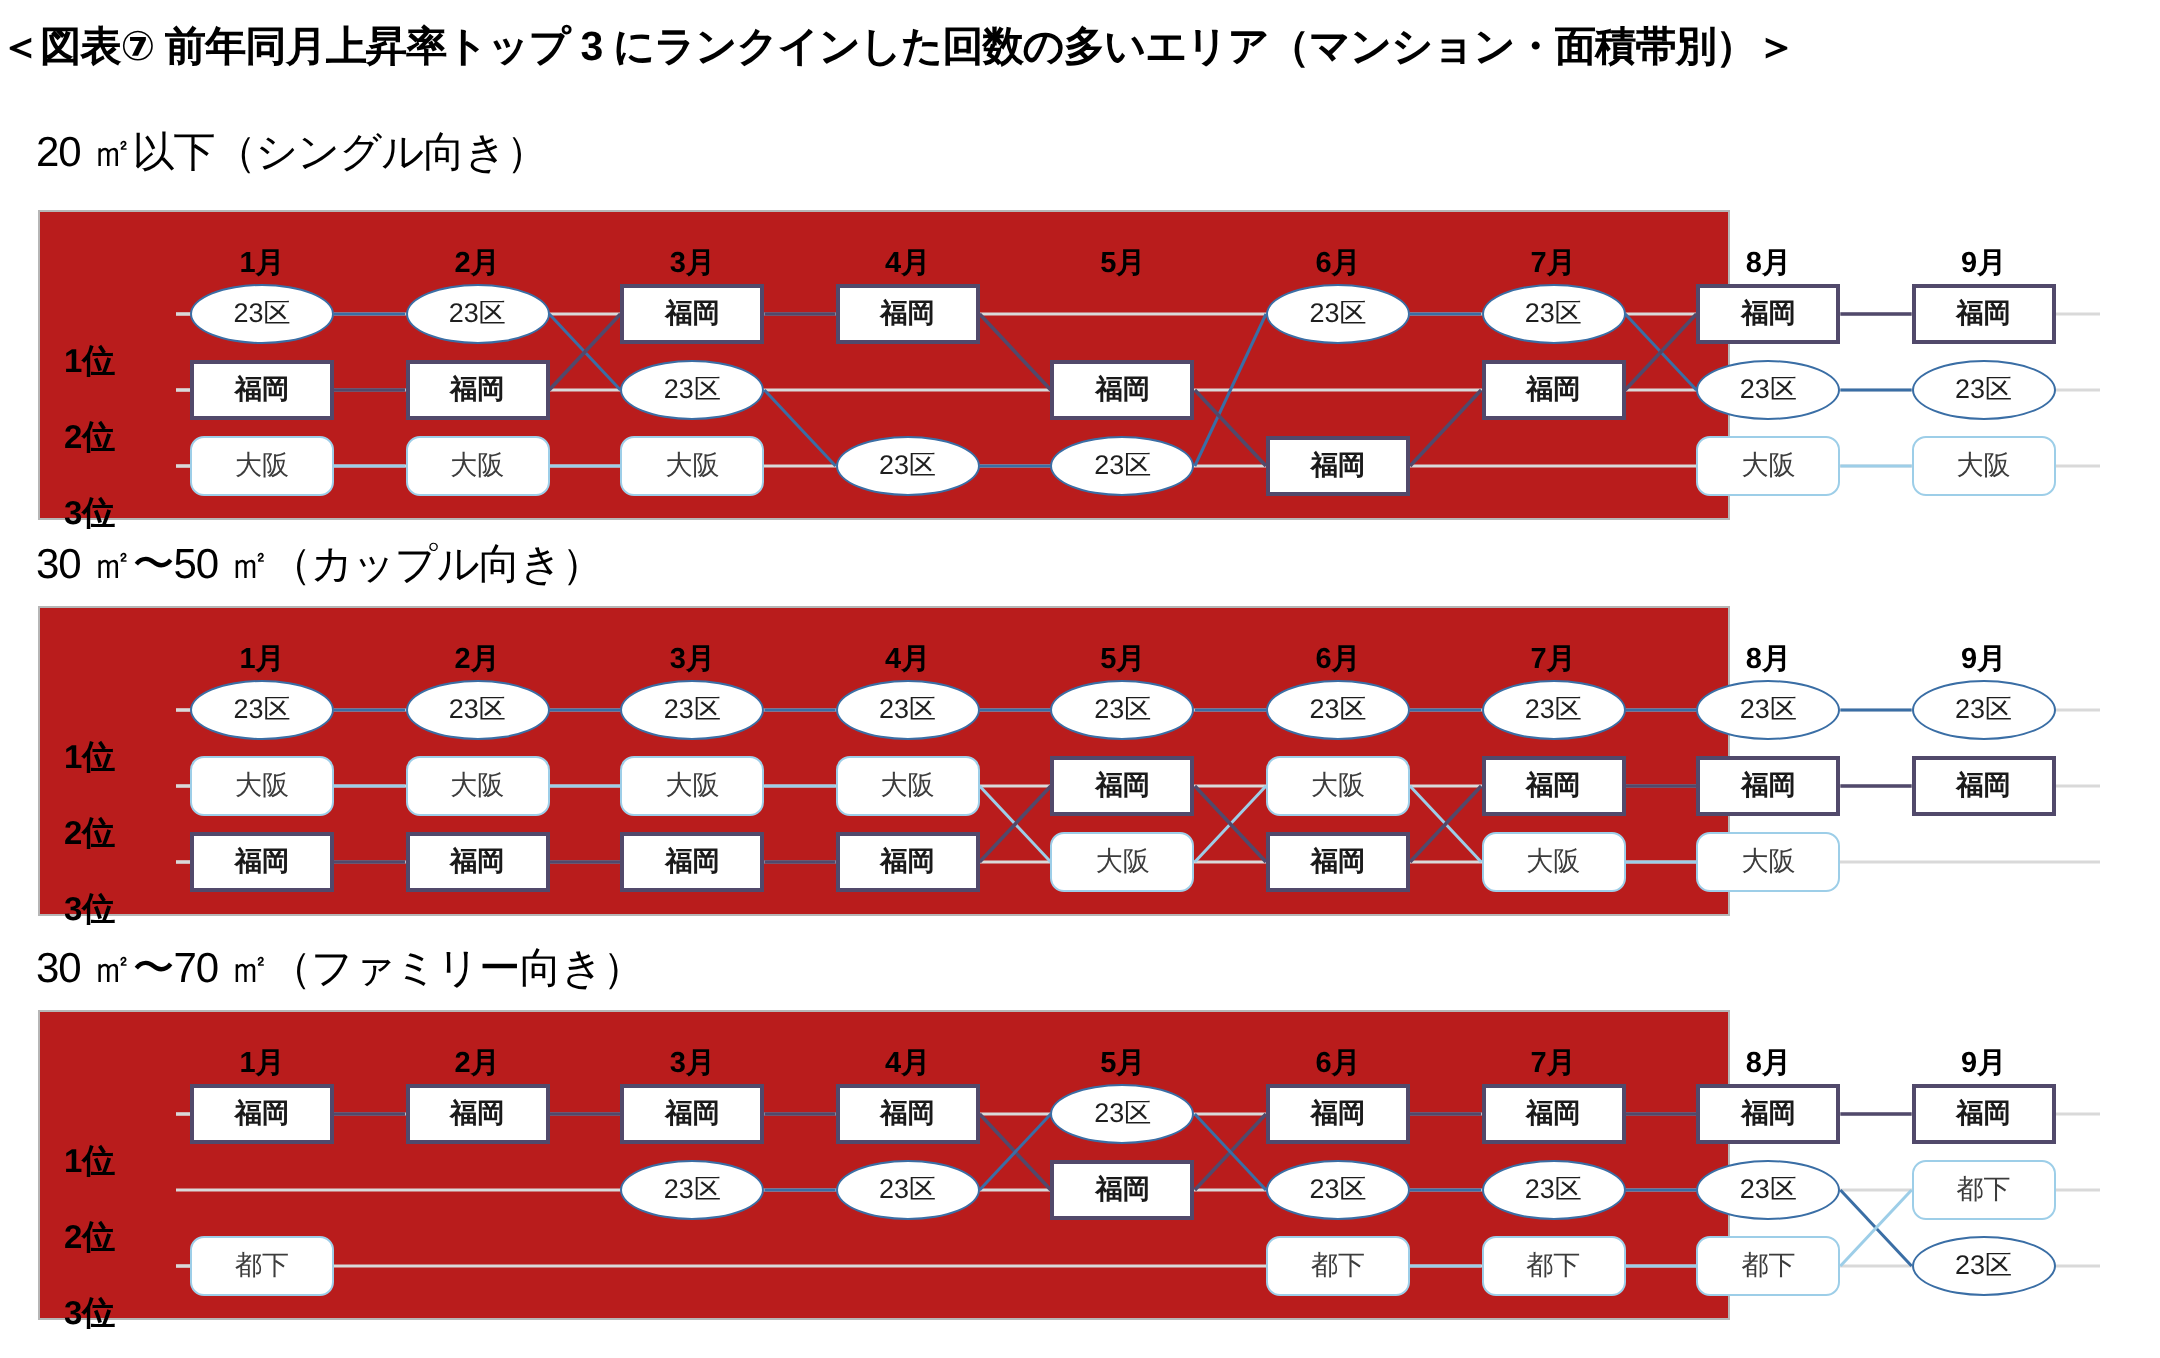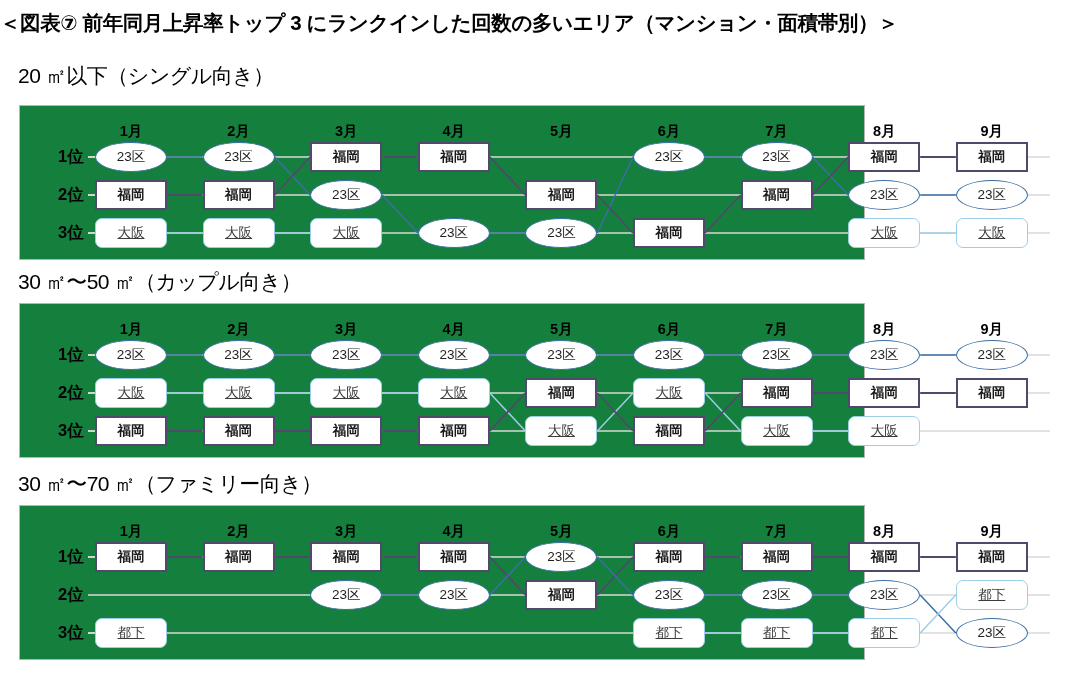--- a/index.html
+++ b/index.html
@@ -11,41 +11,41 @@
   #doc-title{
     position:absolute;left:0;top:9px;width:892px;text-align:left;
     font-size:20.5px;font-weight:bold;letter-spacing:-0.4px;white-space:nowrap;
   }
   .section-heading{
     position:absolute;left:18px;font-size:21px;font-weight:normal;
     letter-spacing:-0.5px;white-space:nowrap;
   }
   .panel{
     position:absolute;left:19px;width:846px;
-    border:1px solid #b6b6b6;background:#15803d;box-sizing:border-box;
+    border:1px solid #b6b6b6;background:#b91c1c;box-sizing:border-box;
   }
   .panel-inner{position:absolute;left:0;top:0;width:100%;height:100%;}
   .month-label{
     position:absolute;font-size:14.5px;font-weight:bold;text-align:center;
     width:72px;margin-left:-36px;white-space:nowrap;
   }
   .rank-label{
-    position:absolute;left:38px;font-size:16.5px;font-weight:bold;
-    white-space:nowrap;transform:translateY(-50%);
+    position:absolute;left:12px;font-size:16.5px;font-weight:bold;
+    white-space:nowrap;transform:translateY(-50%);margin-top:24px;
   }
   svg.links{position:absolute;left:0;top:0;width:100%;height:100%;overflow:visible;}
   .node{
     position:absolute;width:72px;height:30px;margin-left:-36px;margin-top:-15px;
     box-sizing:border-box;background:#ffffff;
     display:flex;align-items:center;justify-content:center;
     font-size:13.5px;white-space:nowrap;line-height:1;
   }
   .node.ward{border:1.6px solid #3a6ea5;border-radius:50%/50%;color:#1f1f1f;}
   .node.fukuoka{border:2px solid #51496b;border-radius:0;color:#1a1a1a;font-weight:bold;}
-  .node.osaka,.node.toka{border:1.8px solid #9dcee8;border-radius:7px;color:#3c3c3c;text-decoration:underline;}
+  .node.osaka,.node.toka{border:1.8px solid #9dcee8;border-radius:7px;color:#3c3c3c;}
 </style>
 </head>
 <body>
 
 <div id="doc-title">＜図表⑦ 前年同月上昇率トップ 3 にランクインした回数の多いエリア（マンション・面積帯別）＞</div>
 
 <div id="panels-root">
     <div class="section-heading" style="top: 62px;">20 ㎡以下（シングル向き）</div>
     <div class="panel" style="top: 105px; height: 155px;">
       <div class="panel-inner">

